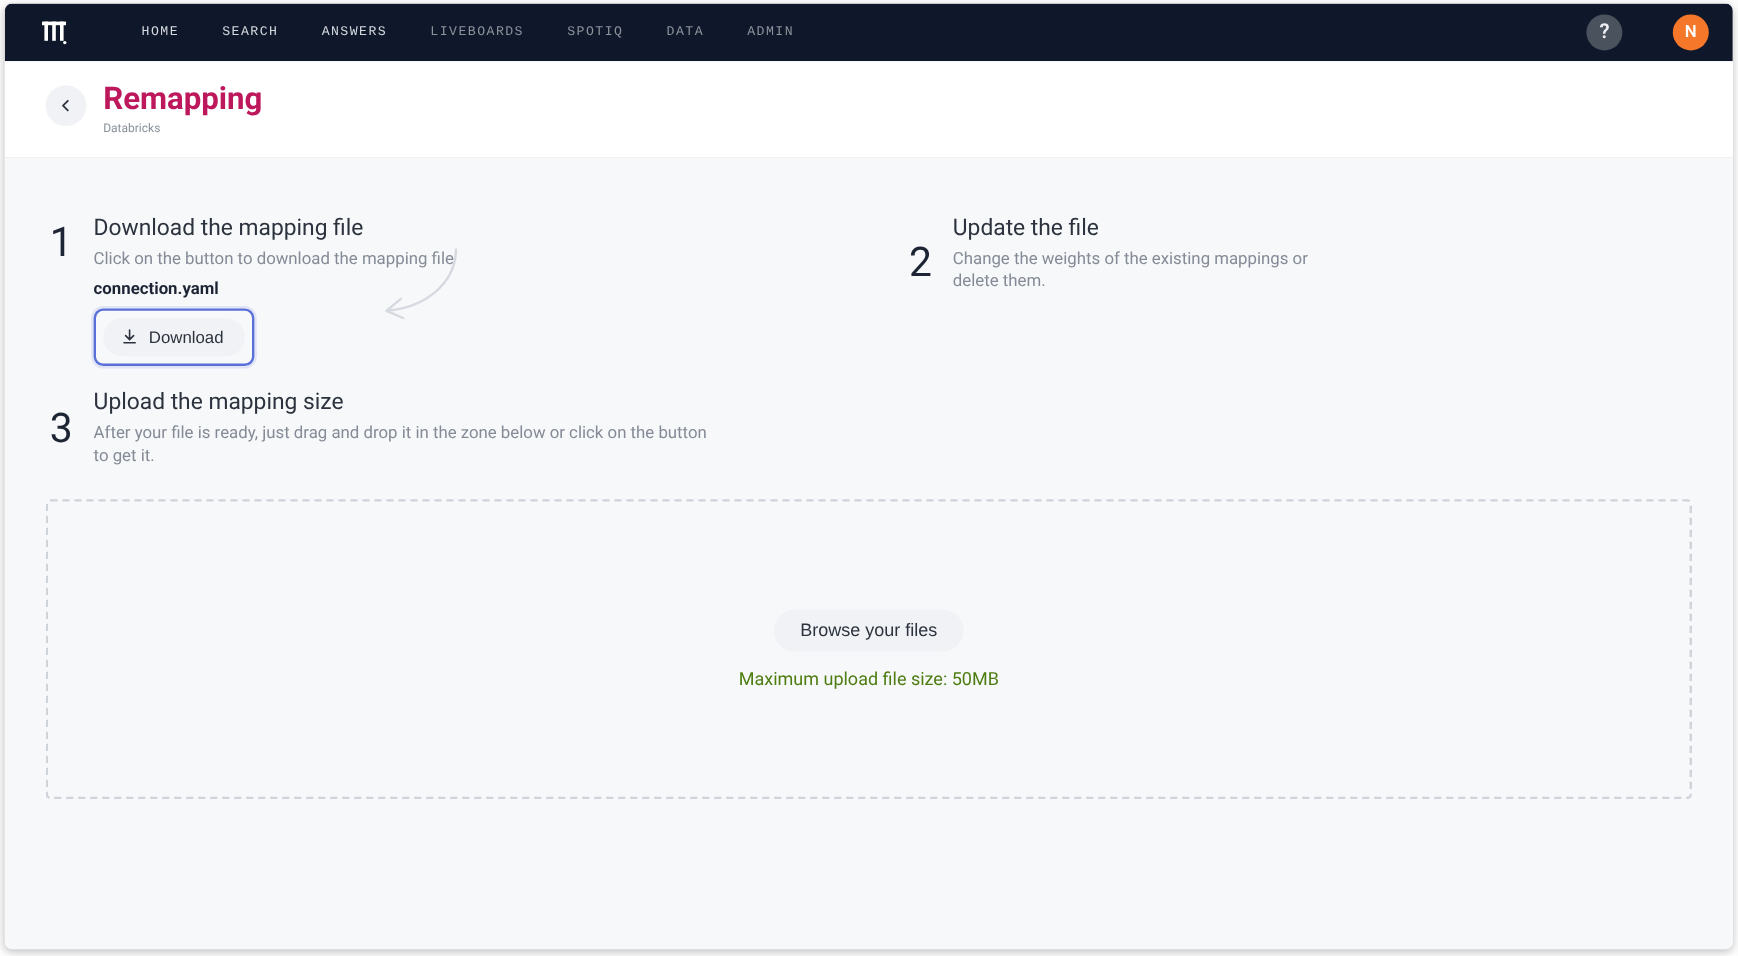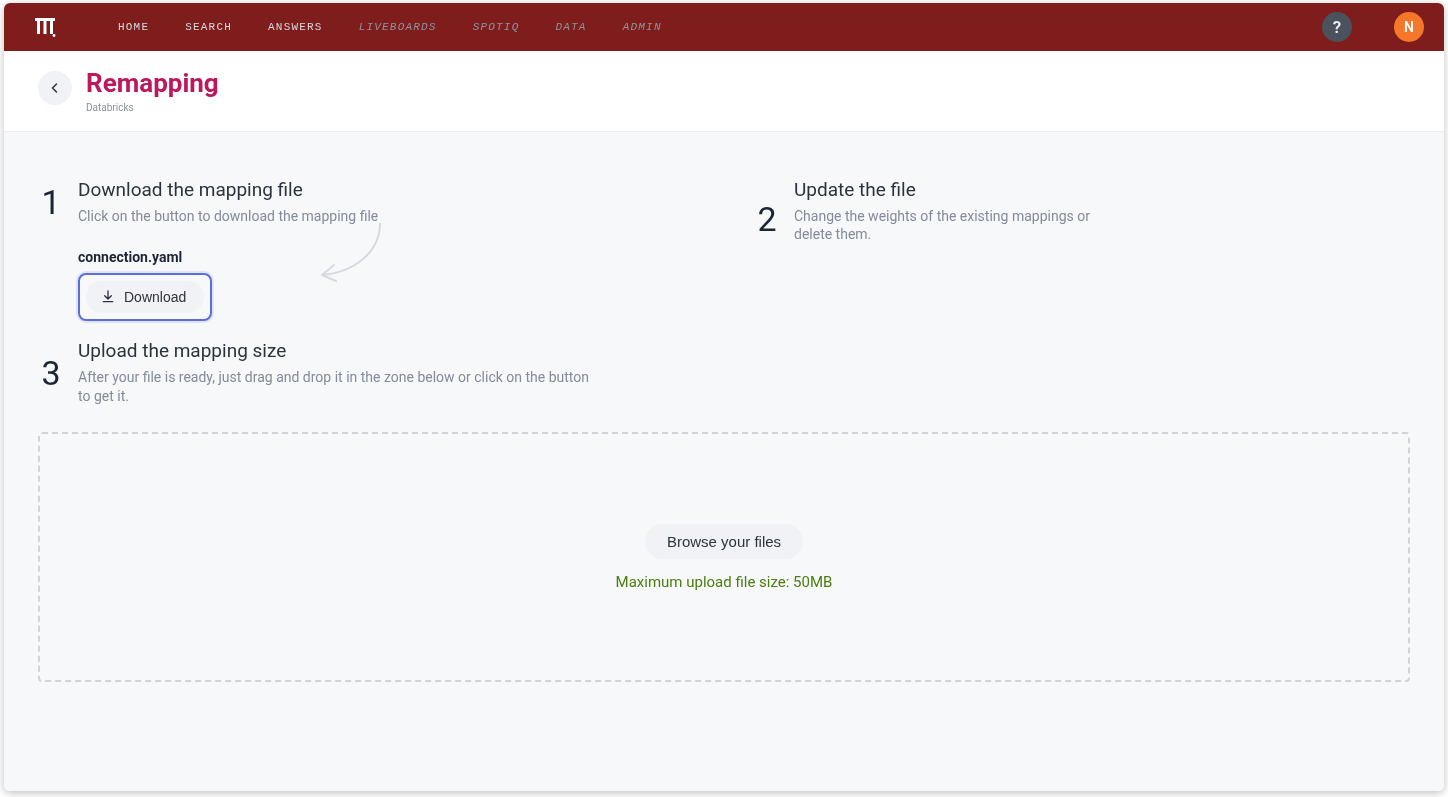--- a/index.html
+++ b/index.html
@@ -19,21 +19,21 @@
     border-radius: 6px;
     overflow: hidden;
     box-shadow: 0 2px 8px rgba(0,0,0,0.25);
     background: #fff;
     display: flex;
     flex-direction: column;
   }
   
   .topnav {
     height: 48px;
-    background: #7f1d1d;
+    background: #0f172a;
     display: flex;
     align-items: center;
     padding: 0 20px 0 28px;
     gap: 32px;
   }
   .logo {
     width: 26px; height: 26px;
     display: flex; align-items: center; justify-content: center;
   }
   .nav-links {
@@ -43,21 +43,21 @@
     margin-left: 28px;
   }
   .nav-link {
     font-family: "Courier New", monospace;
     font-size: 11px;
     letter-spacing: 1.2px;
     color: #d6dae0;
     text-transform: uppercase;
     cursor: pointer;
   }
-  .nav-link.dim { color: #8e939c; font-style: italic; }
+  .nav-link.dim { color: #8e939c; }
   .nav-spacer { flex: 1; }
   .help-btn {
     width: 30px; height: 30px;
     border-radius: 50%;
     background: #4a525e;
     color: #eceef1;
     font-size: 17px;
     font-weight: 600;
     display:flex; align-items:center; justify-content:center;
     cursor:pointer;
@@ -138,21 +138,21 @@
     margin-bottom: 6px;
   }
   .step-desc {
     font-size: 14px;
     color: #848b96;
     line-height: 1.35;
     max-width: 520px;
   }
   .file-block {
     margin-left: 40px;
-    margin-top: 24px;
+    margin-top: 8px;
     position: relative;
   }
   .file-name {
     font-size: 14px;
     font-weight: 700;
     color: #1d2535;
     margin-bottom: 8px;
   }
   .download-highlight {
     display:inline-block;

